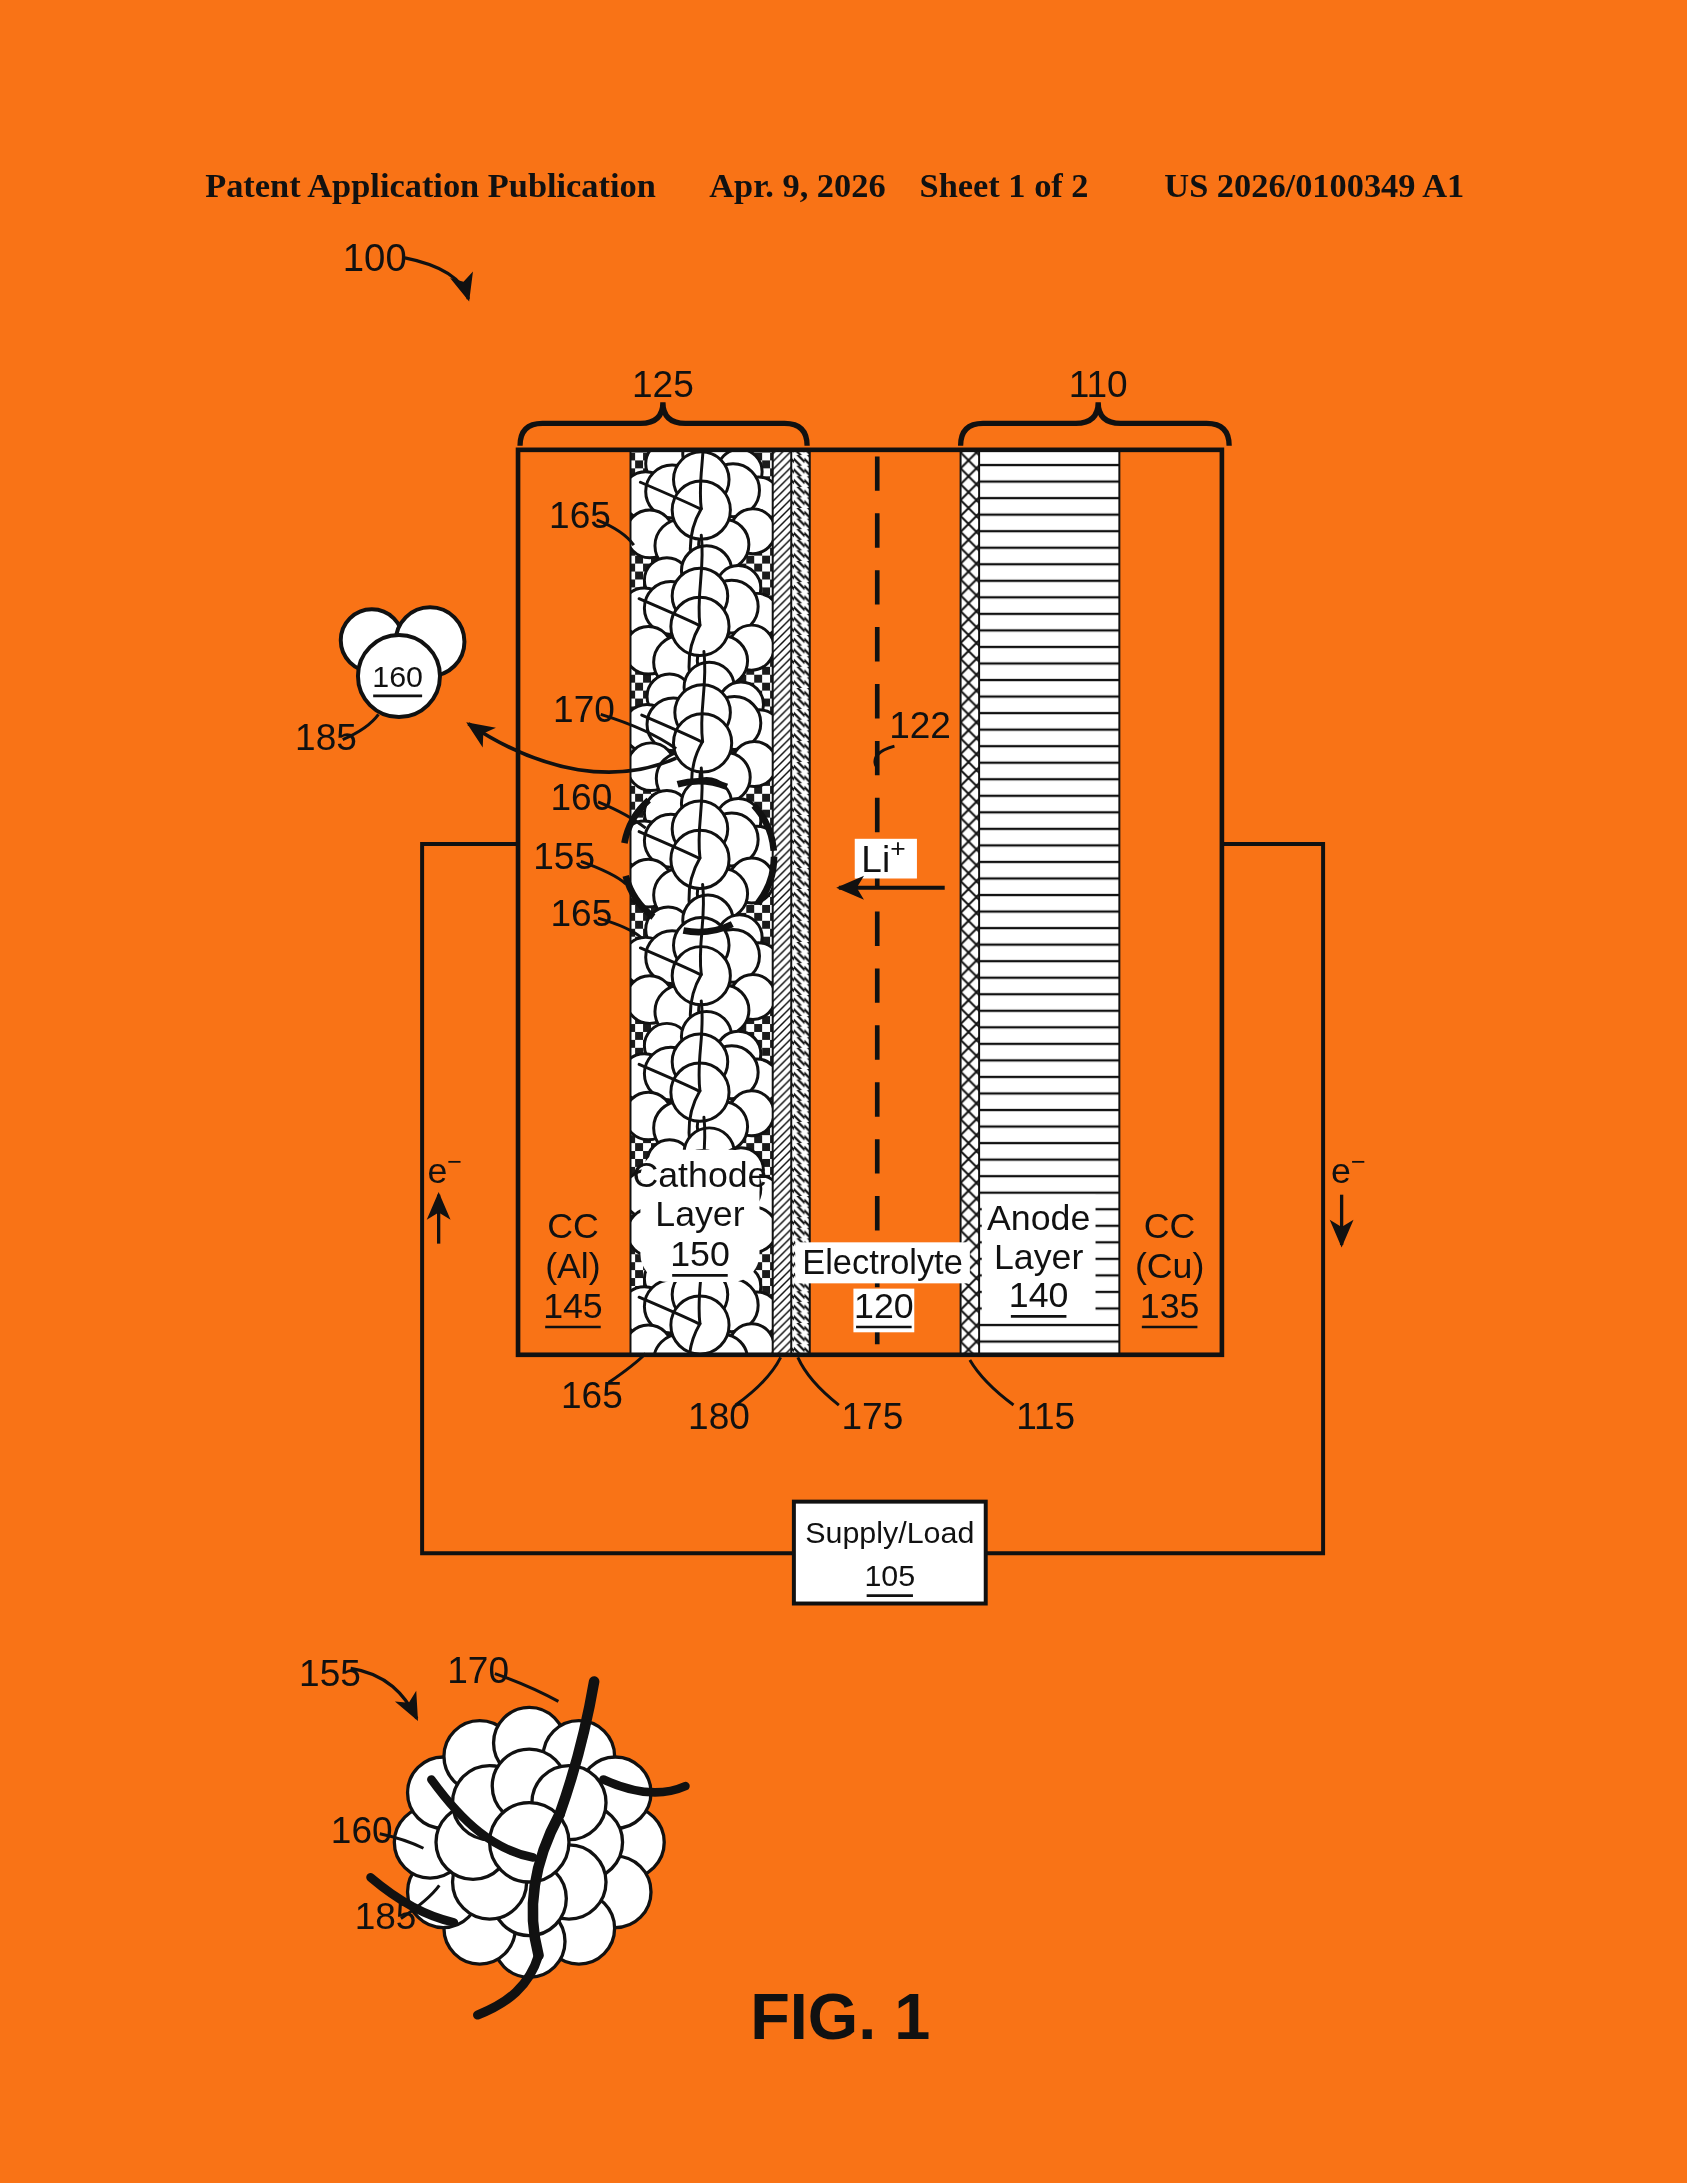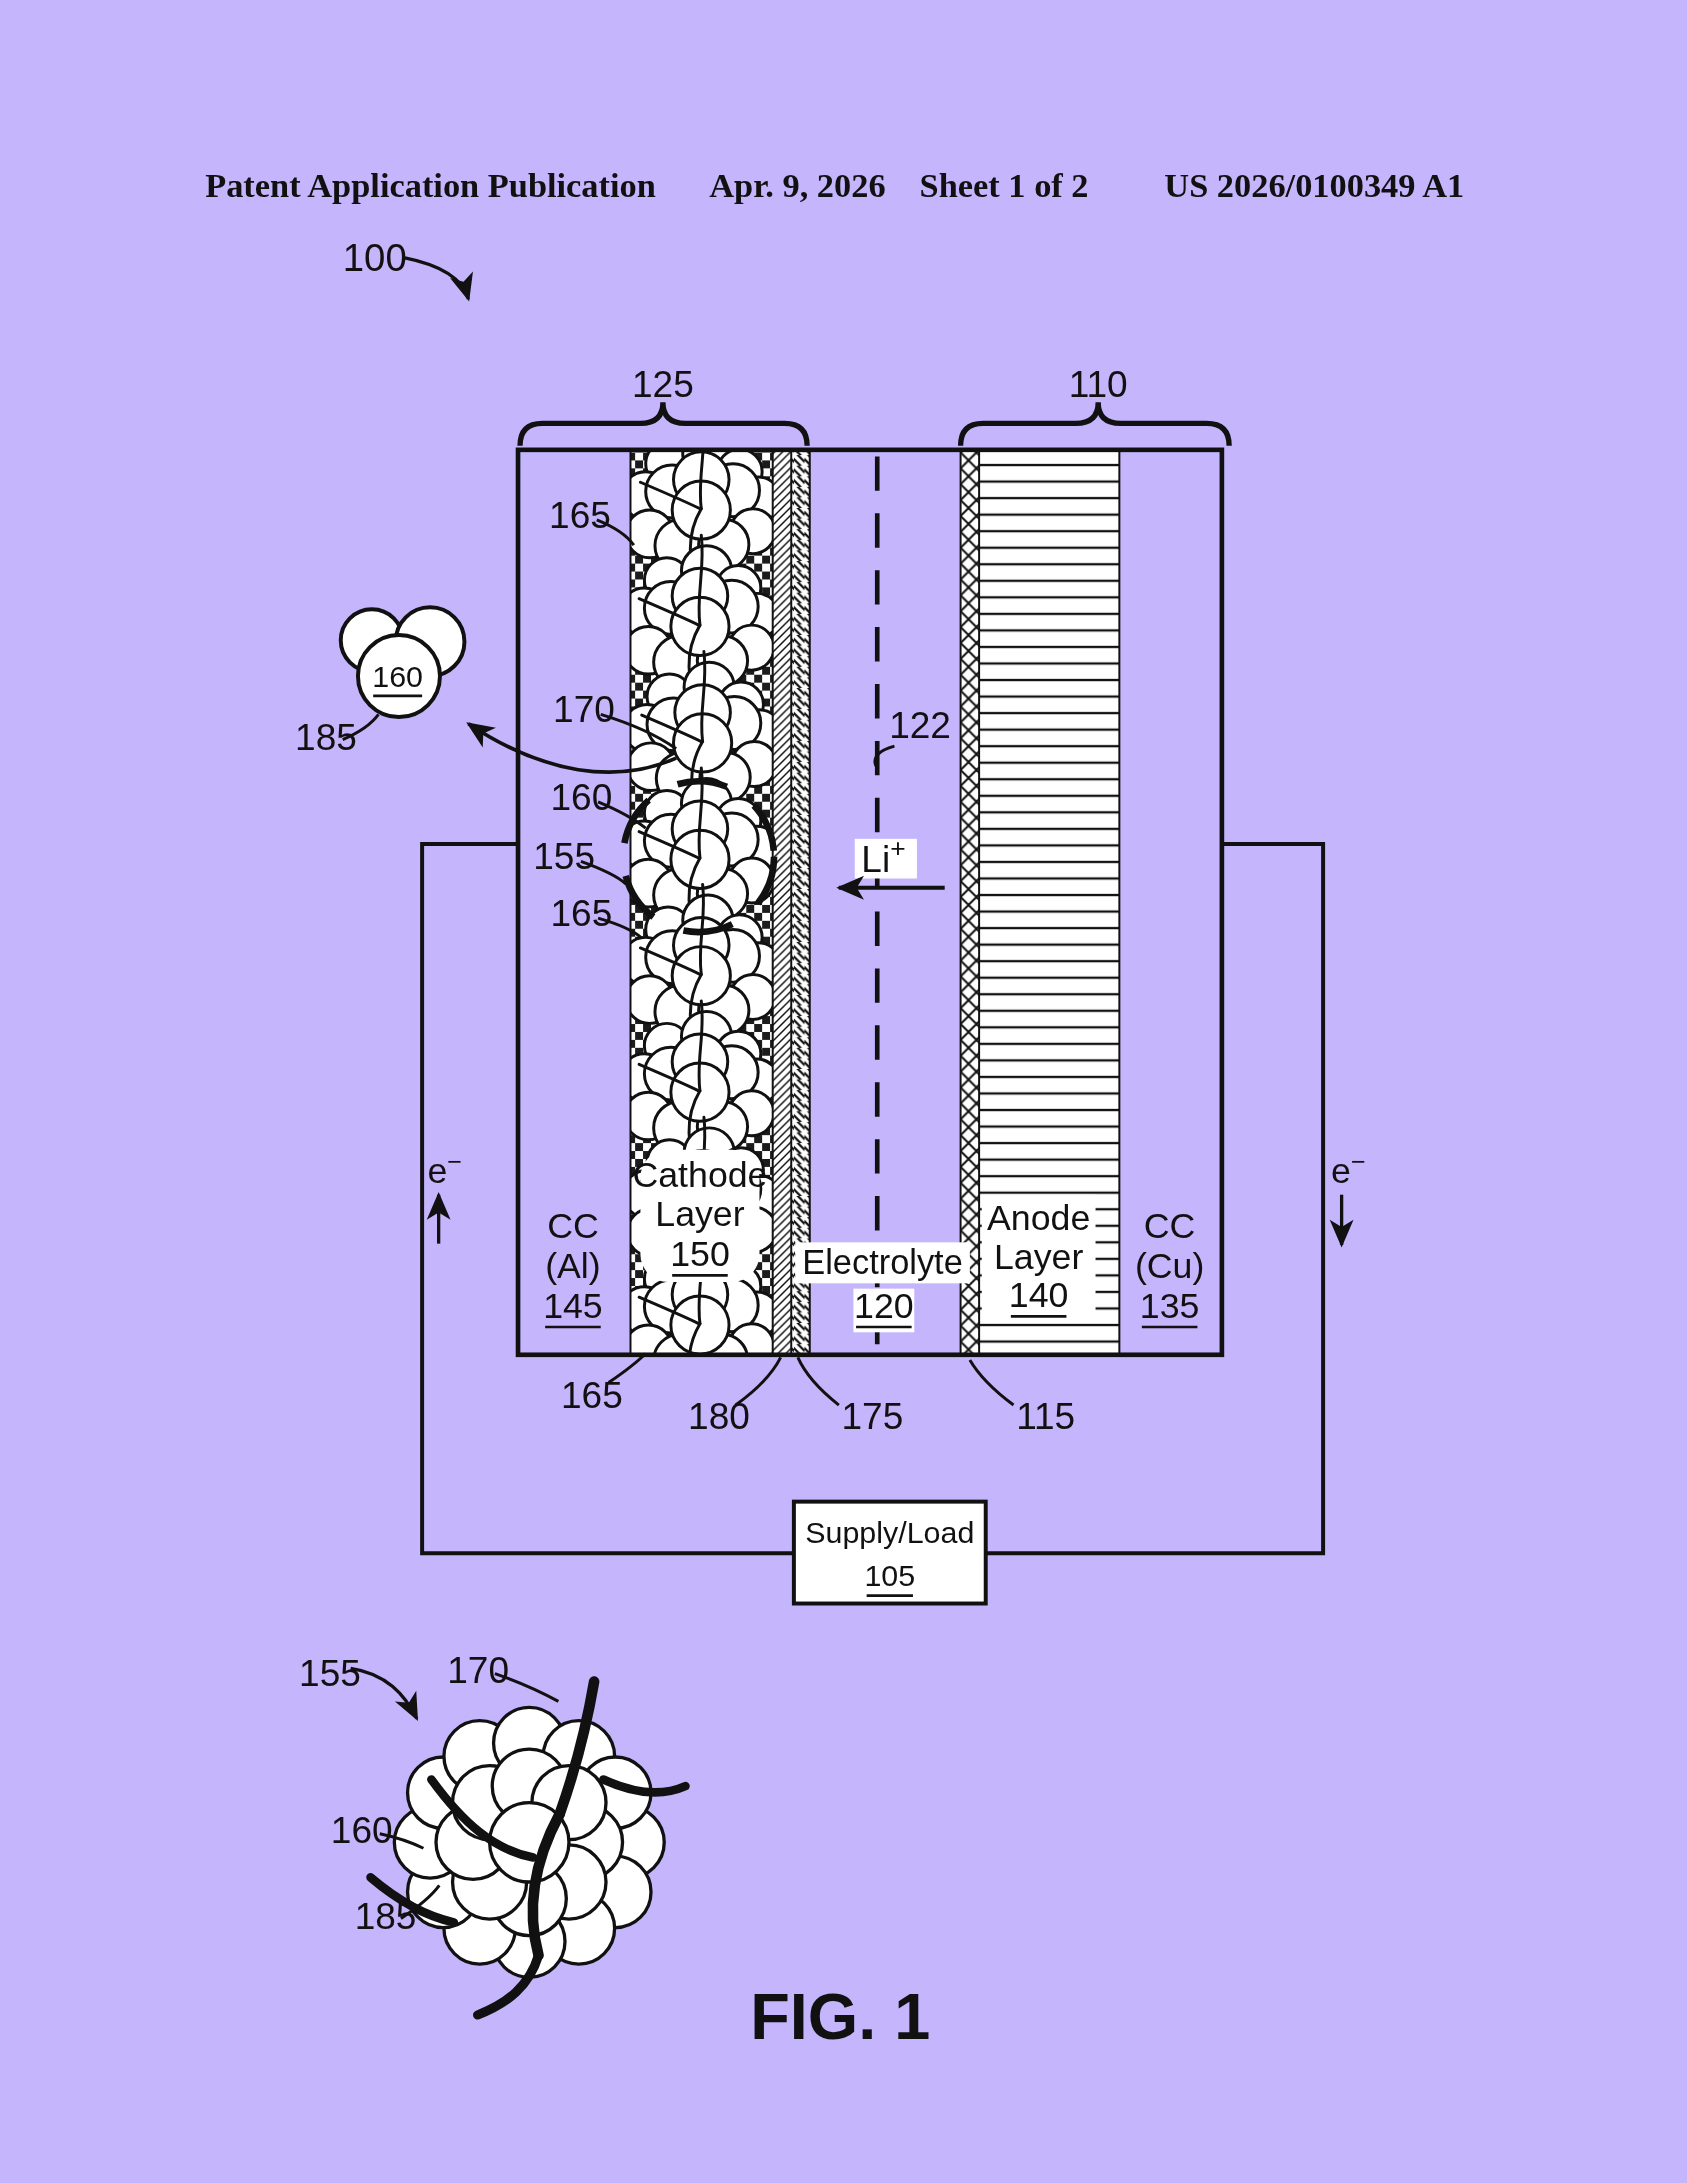--- a/index.html
+++ b/index.html
@@ -1,16 +1,16 @@
 <!DOCTYPE html>
 <html style="font-size:10.6px"><head>
 <meta charset="utf-8">
 <style>
   html,body{margin:0;padding:0;background:#e8e8e8;}
-  .sheet{width:1687px;height:2183px;background:#c4b5fd;position:relative;margin:0 auto;}
+  .sheet{width:1687px;height:2183px;background:#f97316;position:relative;margin:0 auto;}
   svg{display:block;width:100%;height:100%;}
   text{fill:#111;}
   .ser{font-family:"Liberation Serif","DejaVu Serif",serif;font-weight:bold;}
   .lbl{font-family:"Liberation Sans","DejaVu Sans",sans-serif;}
   .fig{font-family:"Liberation Sans","DejaVu Sans",sans-serif;font-weight:bold;}
 </style>
 </head>
 <body>
 
 <div class="sheet">

